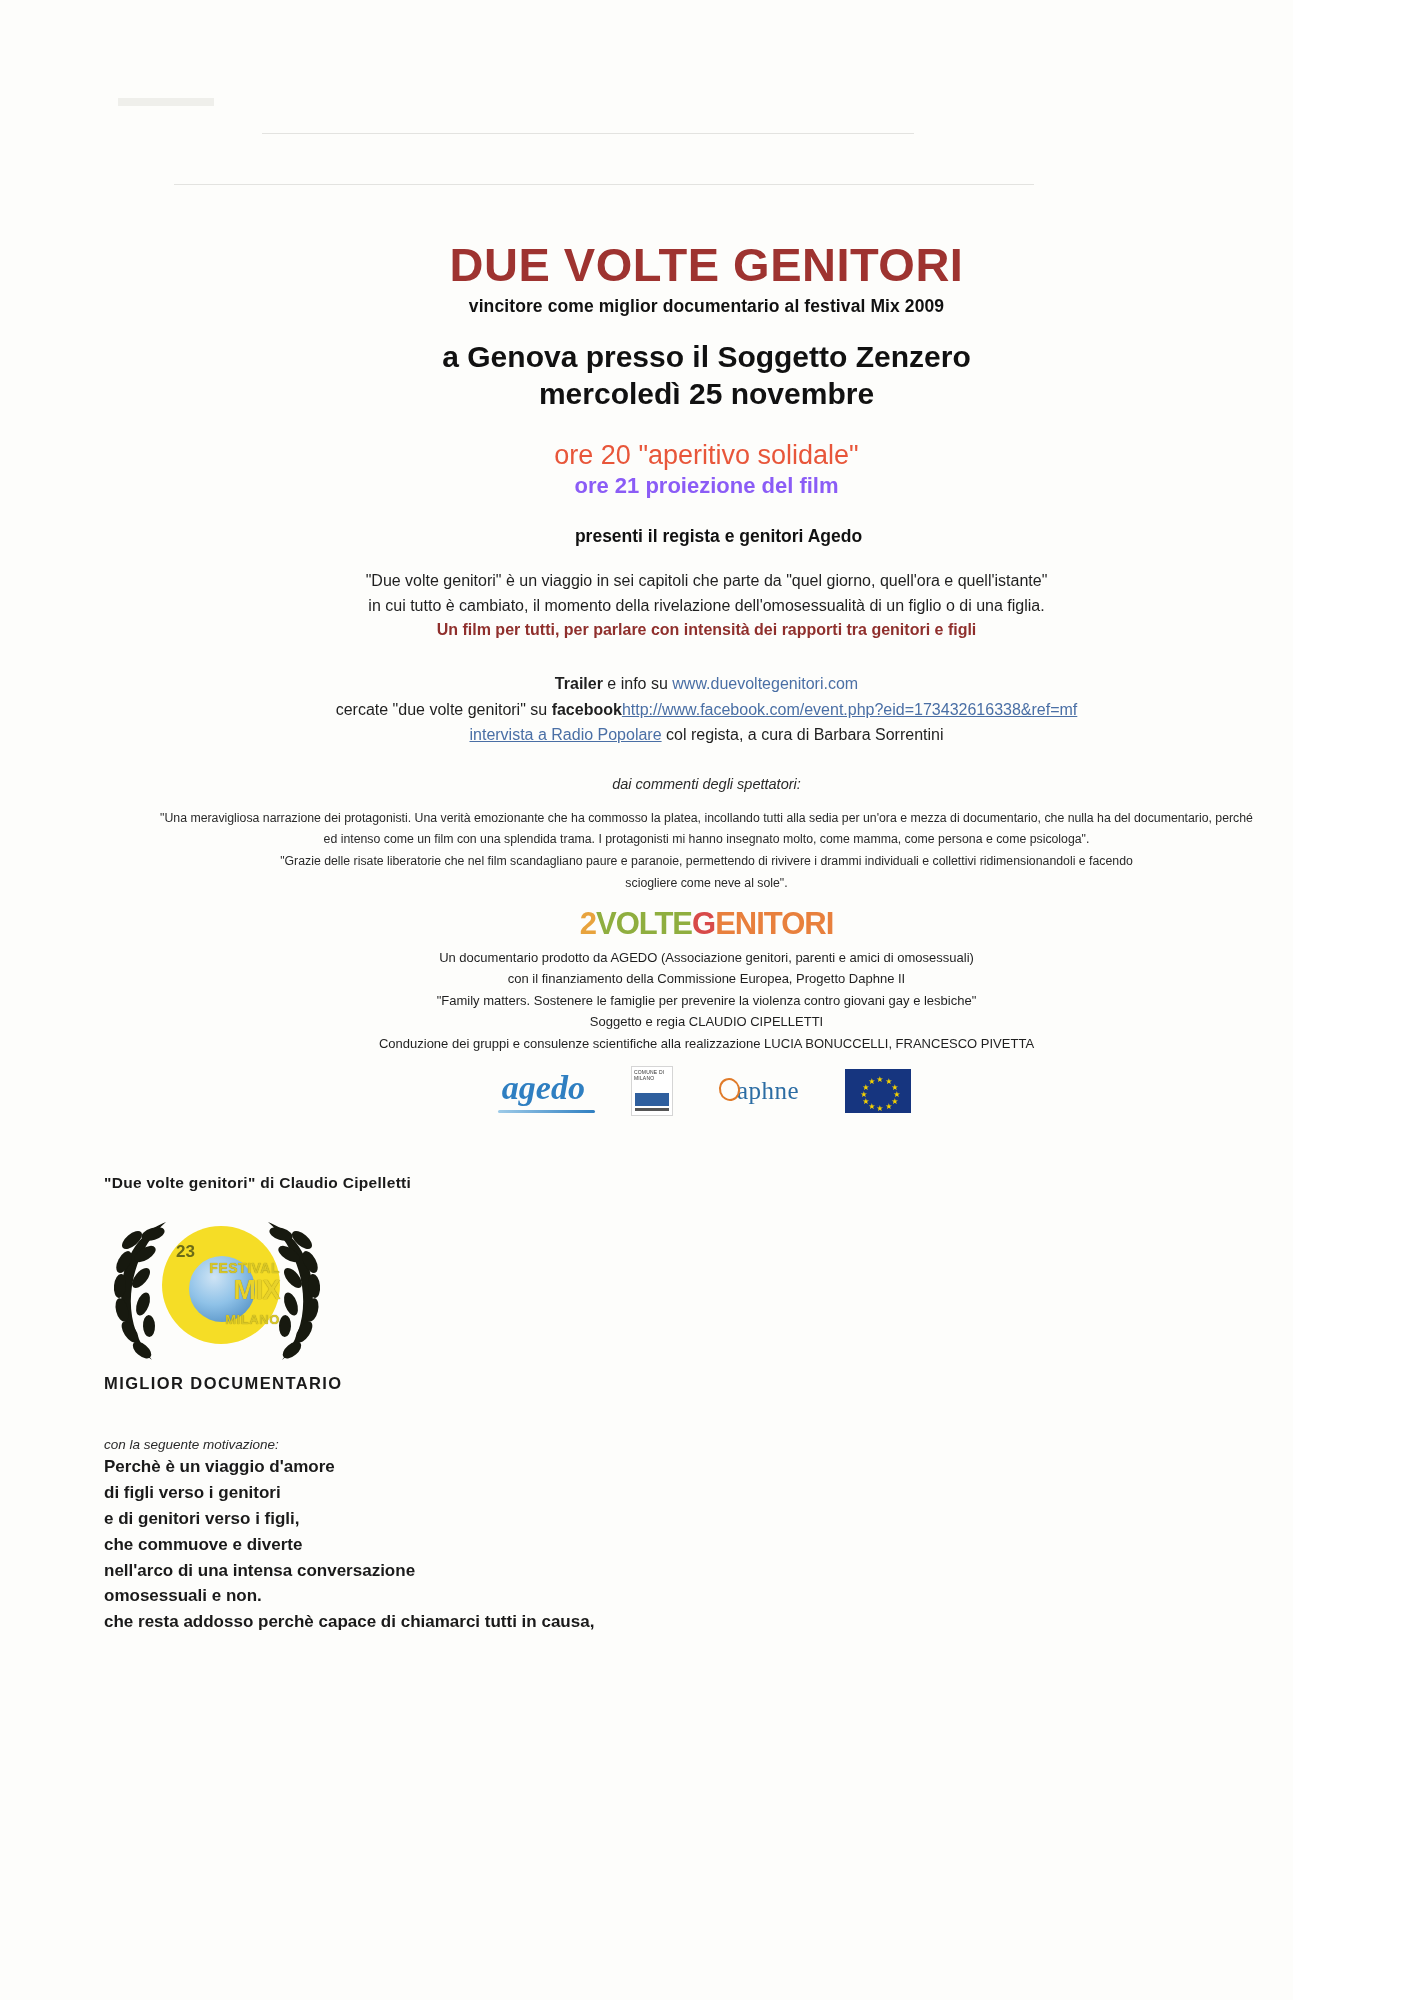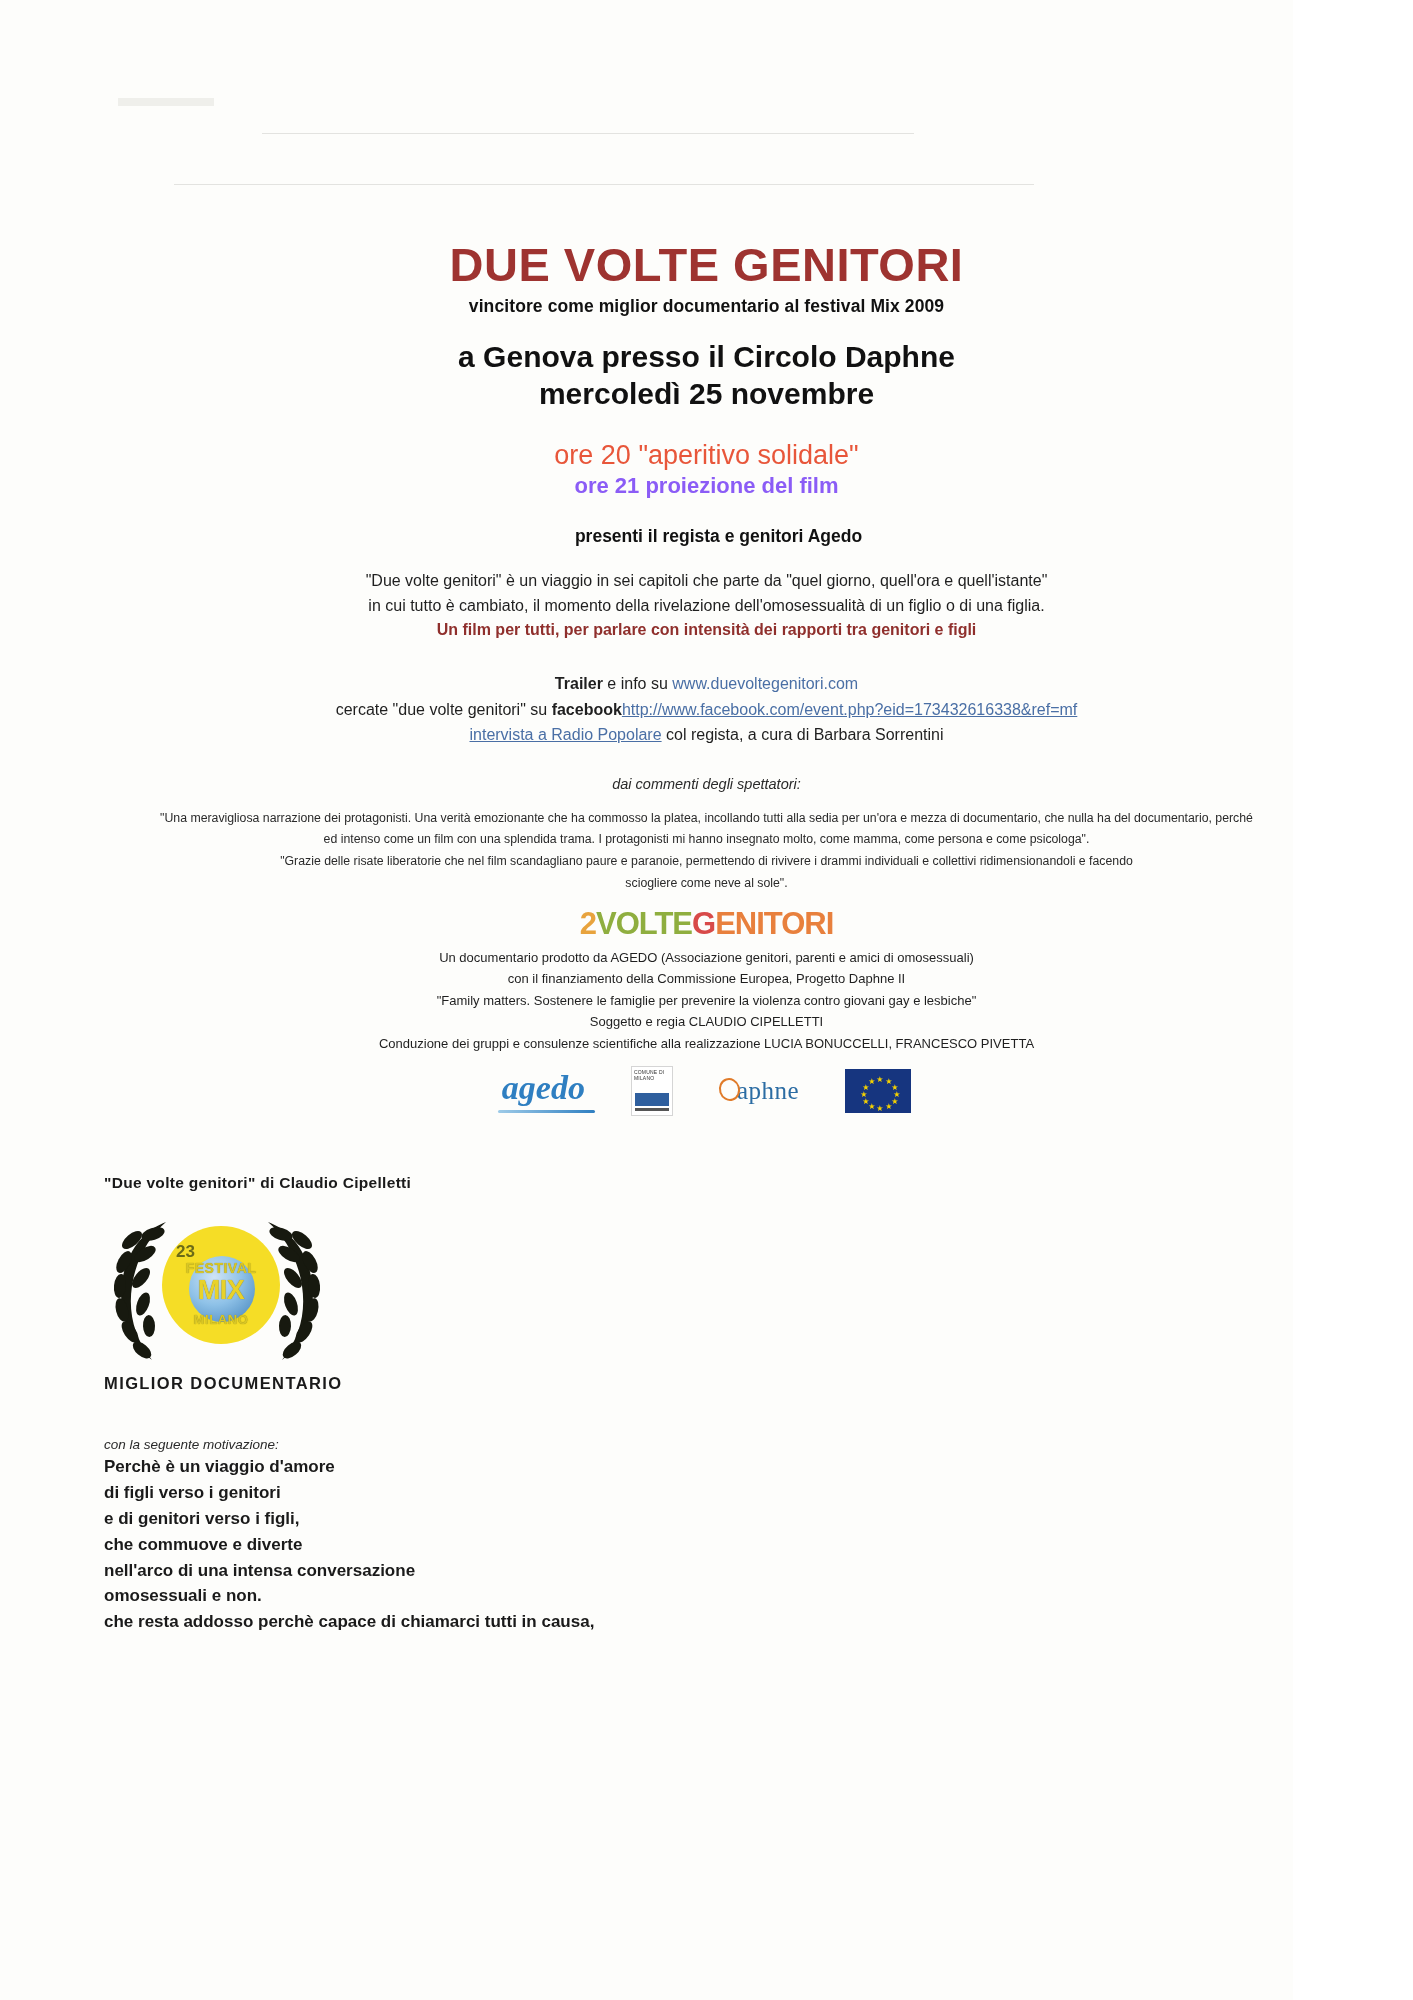--- a/index.html
+++ b/index.html
@@ -232,21 +232,21 @@
     height: 150px;
   }
   .laurel-l { left: 0; }
   .laurel-r { right: 0; transform: scaleX(-1); }
   .badge-circle {
     position: absolute;
     left: 50px; top: 10px;
     width: 118px; height: 118px;
     border-radius: 50%;
     background: #f5dd26;
-    text-align: center;
+    text-align: right;
   }
   .badge-globe {
     position: absolute;
     left: 27px; top: 30px;
     width: 66px; height: 66px;
     border-radius: 50%;
     background: radial-gradient(circle at 38% 32%, #cfe4f5 0%, #8fc2e8 45%, #3f7fb8 100%);
   }
   .badge-23 {
     position: absolute;
@@ -314,21 +314,21 @@
   <div class="scan-rule" style="left:174px; top:184px; width:860px;"></div>
 
   <div class="sheet">
 
     <div class="center" style="padding-top:240px;">
       <div class="title">DUE VOLTE GENITORI</div>
       <div class="subtitle">vincitore come miglior documentario al festival Mix 2009</div>
     </div>
 
     <div class="center venue">
-      <div>a Genova presso il Circolo Daphne</div>
+      <div>a Genova presso il Soggetto Zenzero</div>
       <div>mercoledì 25 novembre</div>
     </div>
 
     <div class="center">
       <div class="time-orange">ore 20 "aperitivo solidale"</div>
       <div class="time-blue">ore  21 proiezione del film</div>
     </div>
 
     <div class="center presenti">presenti il regista e genitori Agedo</div>
 

